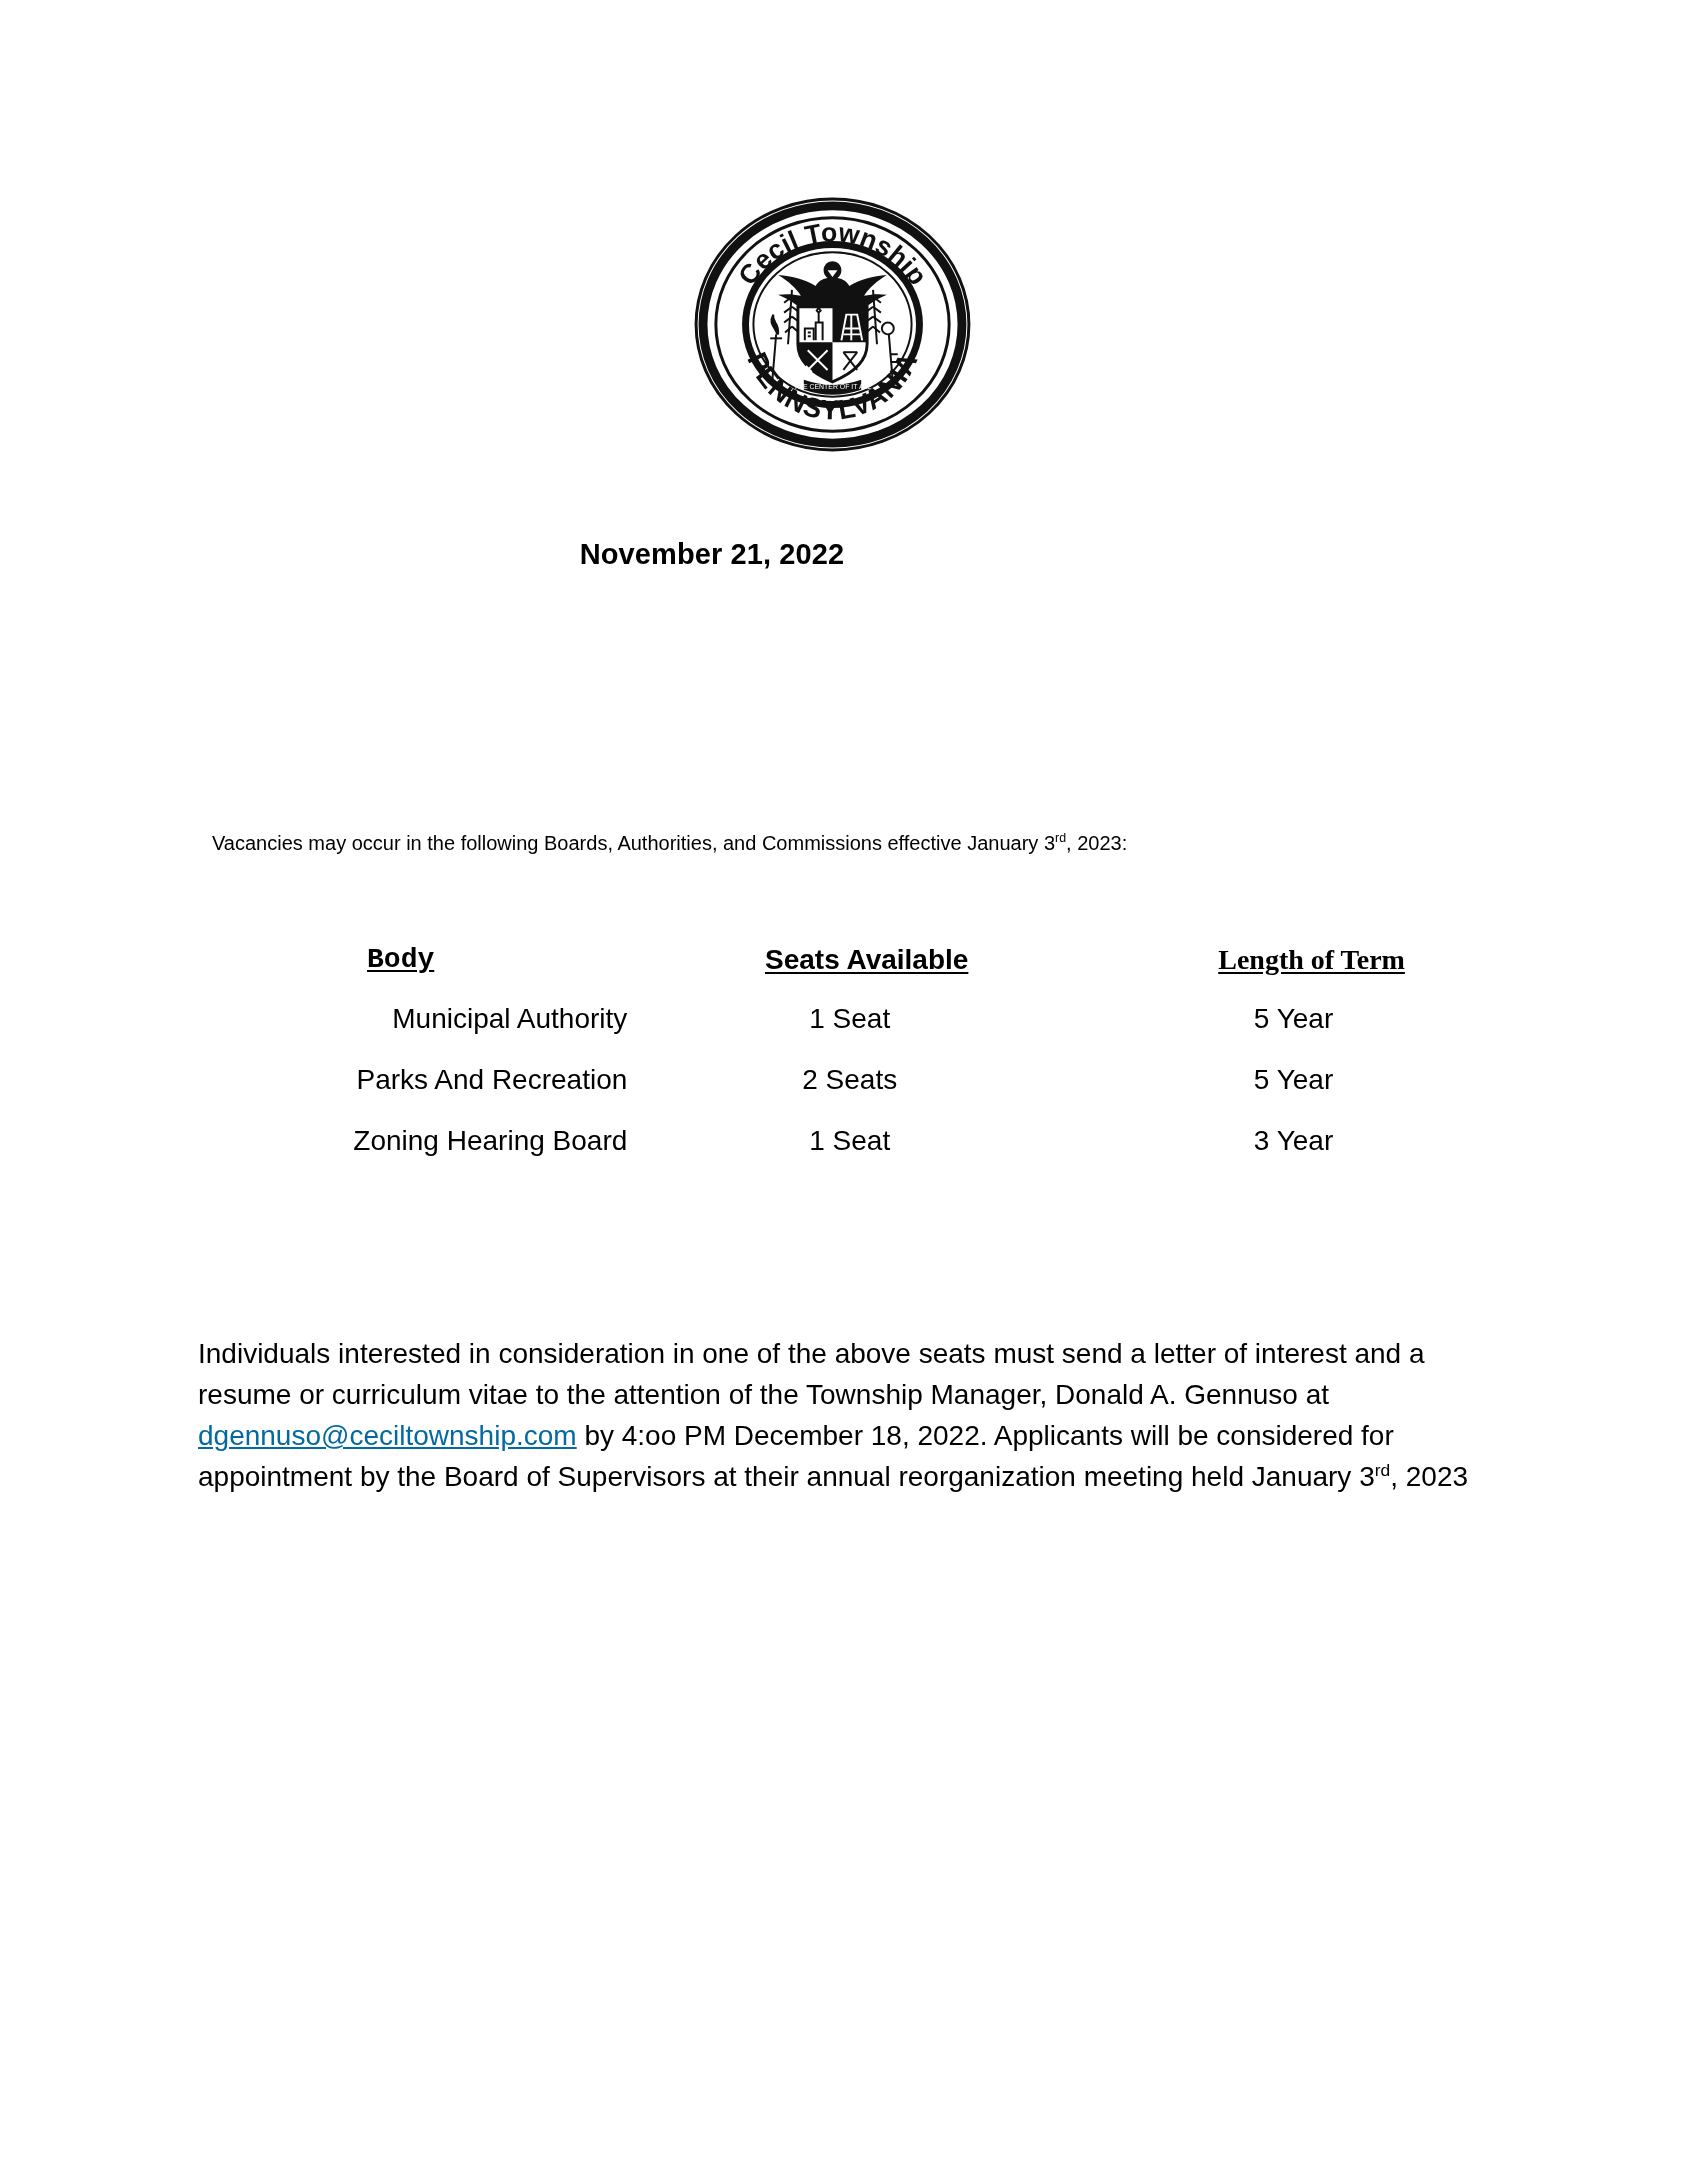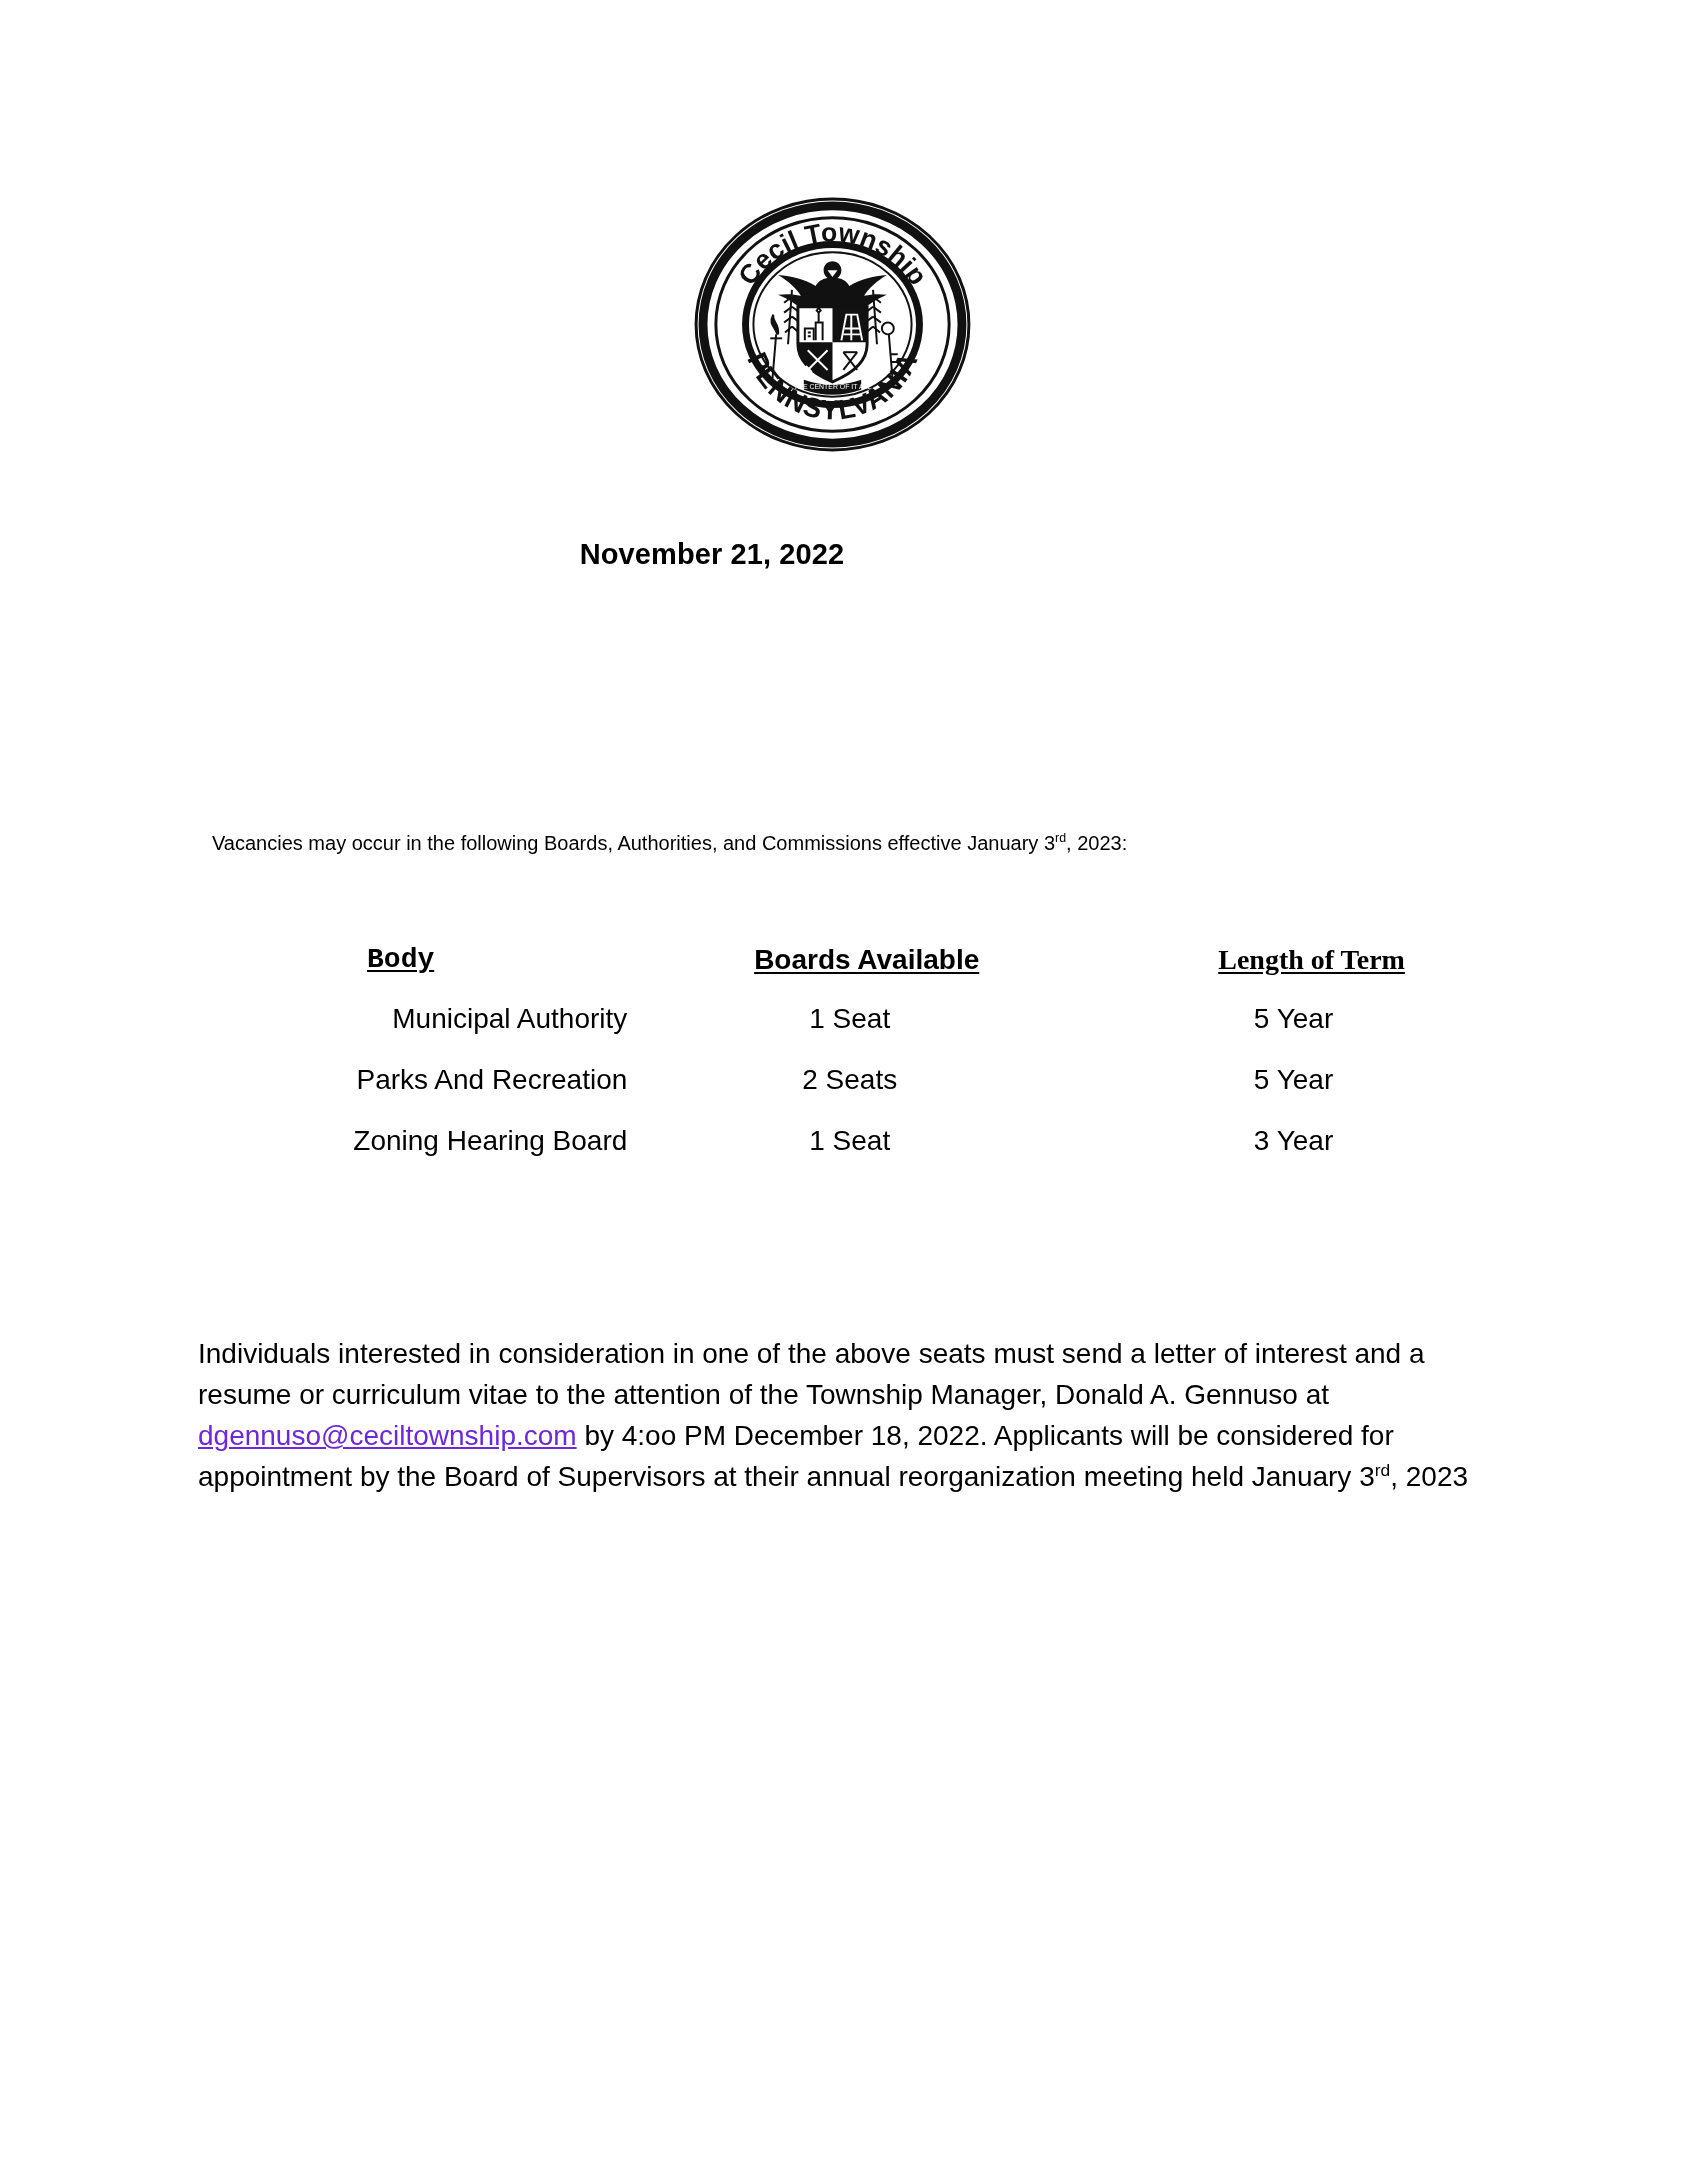--- a/index.html
+++ b/index.html
@@ -115,21 +115,21 @@
   
   .closing {
     position: absolute;
     left: 198px;
     top: 1305px;
     width: 1317px;
     font-size: 28px;
     line-height: 1.47;
   }
   .maillink {
-    color: #6d28d9;
+    color: #0369a1;
     text-decoration: underline;
   }
 </style>
 </head>
 <body>
 
 <div class="page">
 
   <div class="seal-wrap">
     <svg viewBox="0 0 282 260" xmlns="http://www.w3.org/2000/svg" aria-hidden="true">
@@ -218,21 +218,21 @@
 
   <div class="doc-date">November 21, 2022</div>
 
 
   <p class="intro"><span>Vacancies may occur in the following Boards, Authorities, and Commissions effective January 3</span><sup>rd</sup><span>, 2023:</span></p>
 
   <table class="vac-table">
     <thead>
       <tr>
         <th class="col-body"><span class="hdr">Body</span></th>
-        <th class="col-seats"><span class="hdr">Boards Available</span></th>
+        <th class="col-seats"><span class="hdr">Seats Available</span></th>
         <th class="col-term"><span class="hdr">Length of Term</span></th>
       </tr>
     </thead>
     <tbody>
       <tr>
         <td class="col-body">Municipal Authority</td>
         <td class="col-seats">1 Seat</td>
         <td class="col-term">5 Year</td>
       </tr>
       <tr>

